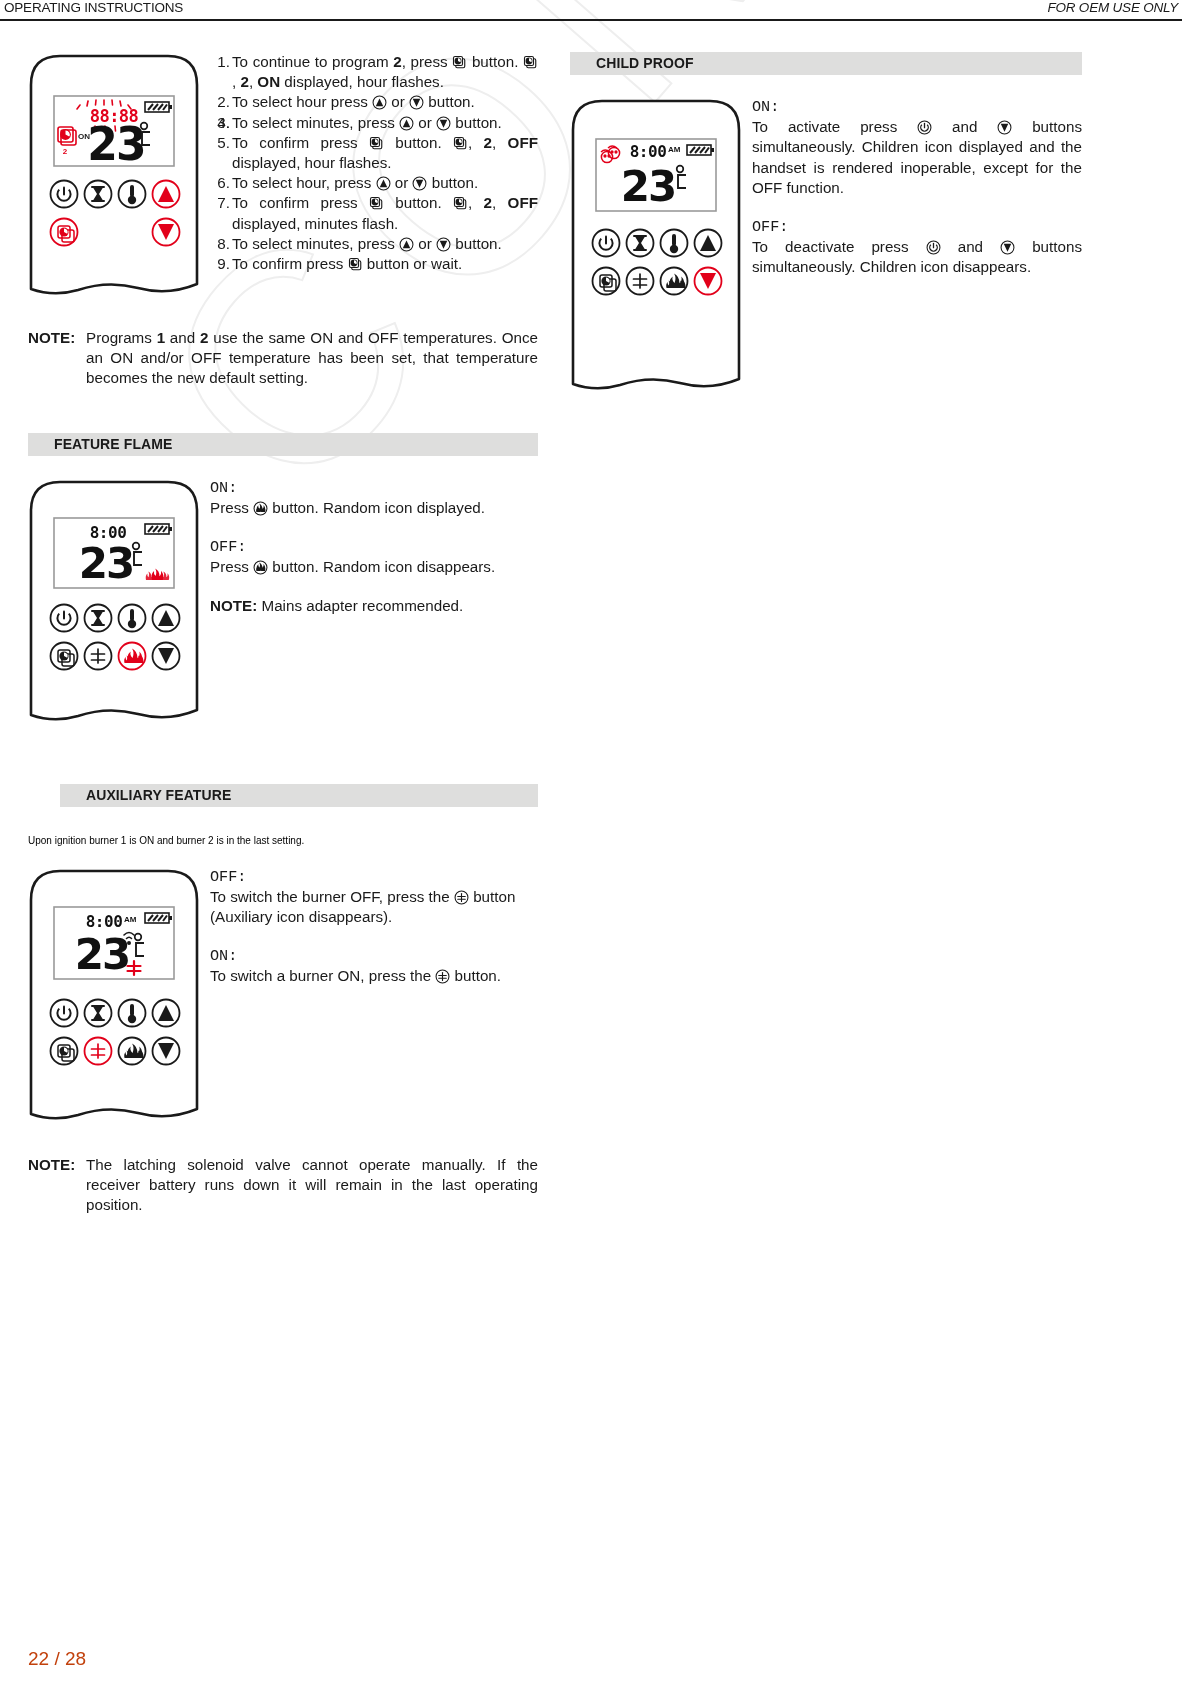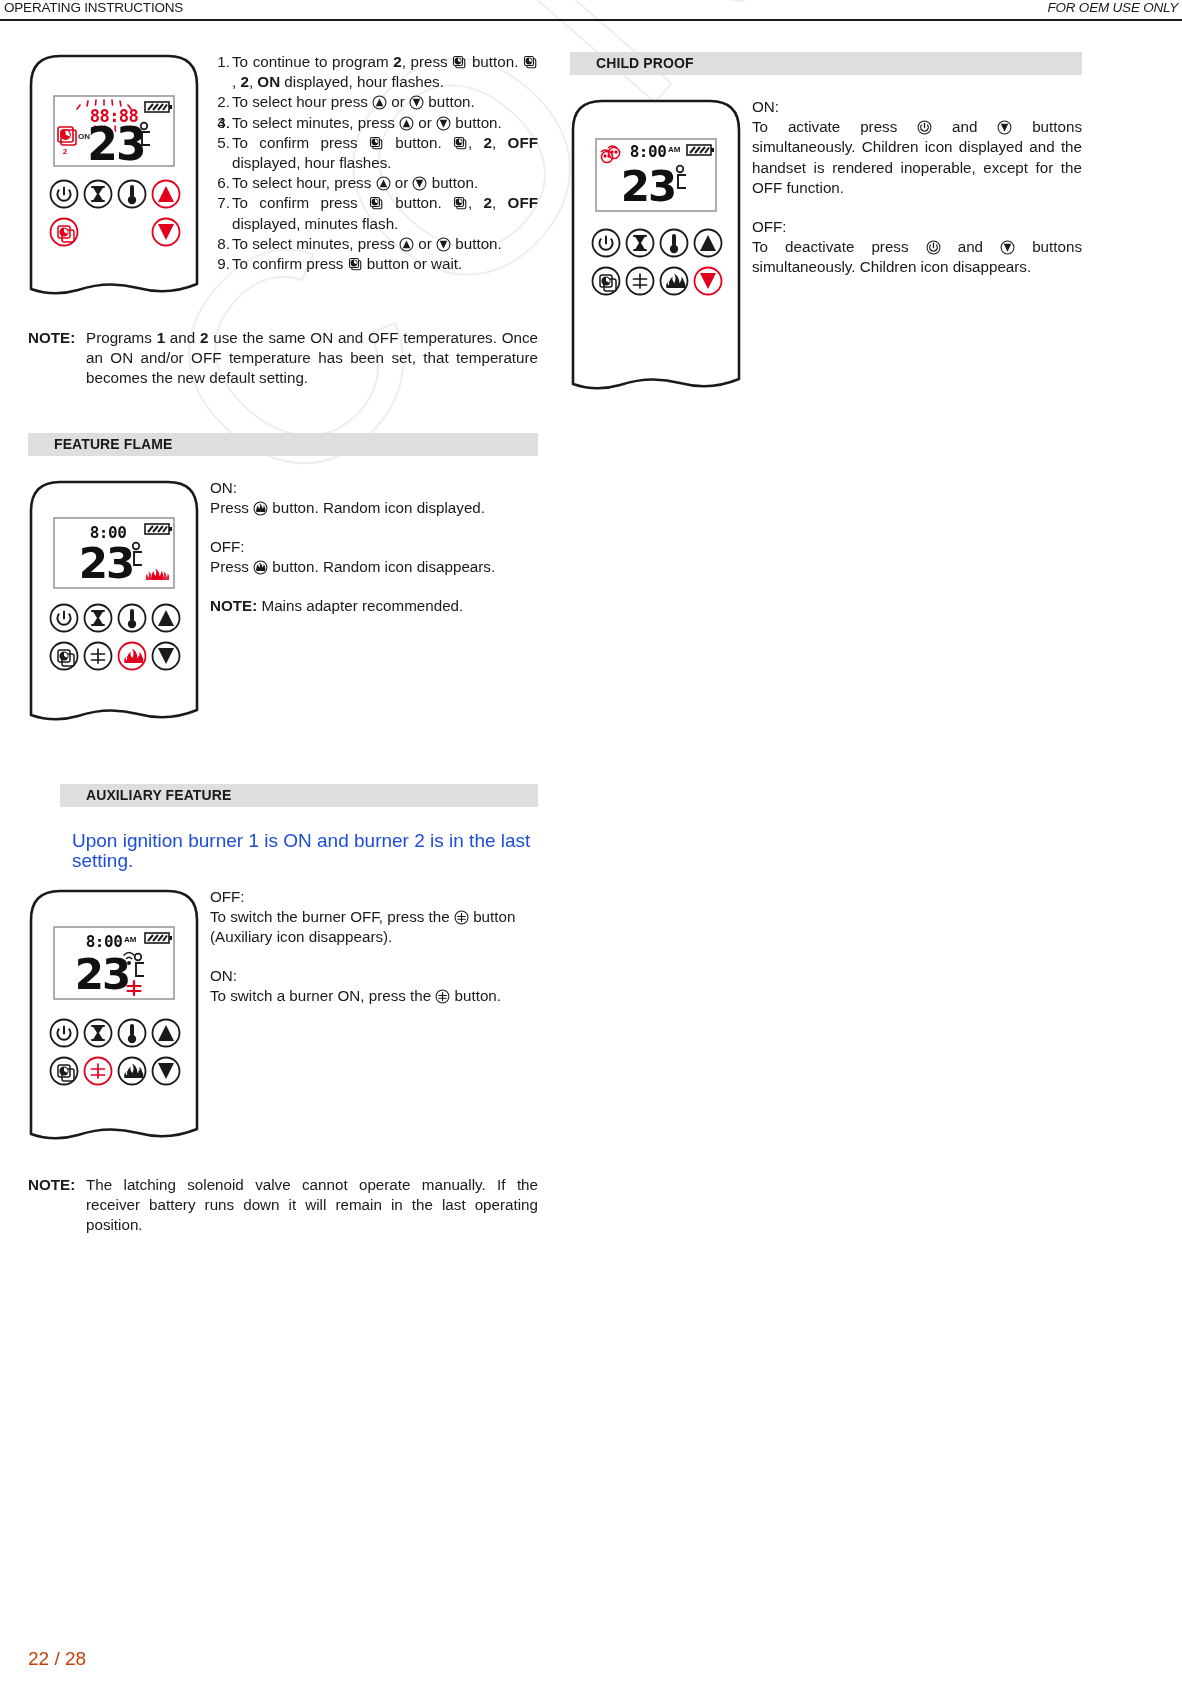--- a/index.html
+++ b/index.html
@@ -67,21 +67,21 @@
     height:23px;
     line-height:23px;
     padding-left:26px;
     font-size:14px;
     font-weight:bold;
     letter-spacing:0.1px;
     color:#1a1a1a;
   }
 
   
-  .body-txt { font-size:19px; line-height:20px; color:#1d4ed8;margin-left:44px; }
+  .body-txt { font-size:10px; line-height:20px; color:#000000; }
   .just { text-align:justify; }
   .b { font-weight:bold; }
 
   ol.steps {
     margin:0; padding:0; list-style:none;
     font-size:15.2px; line-height:20.2px;
   }
   ol.steps li {
     position:relative;
     padding-left:22px;
@@ -93,21 +93,21 @@
   }
   ol.steps li .num::after { content:"."; }
 
   .note {
     font-size:15.2px; line-height:20.2px;
     padding-left:58px; position:relative; text-align:justify;
   }
   .note .note-lbl { position:absolute; left:0; top:0; font-weight:bold; }
 
   .blk { font-size:15.2px; line-height:20.2px; }
-  .blk .lbl { display:block; }
+  .blk .lbl { display:block;font-family:Liberation Mono, monospace; }
 
   
   .ico {
     display:inline-block;
     vertical-align:-3px;
     width:15px; height:15px;
     position:relative;
   }
   .ico svg { display:block; width:15px; height:15px; }
 

